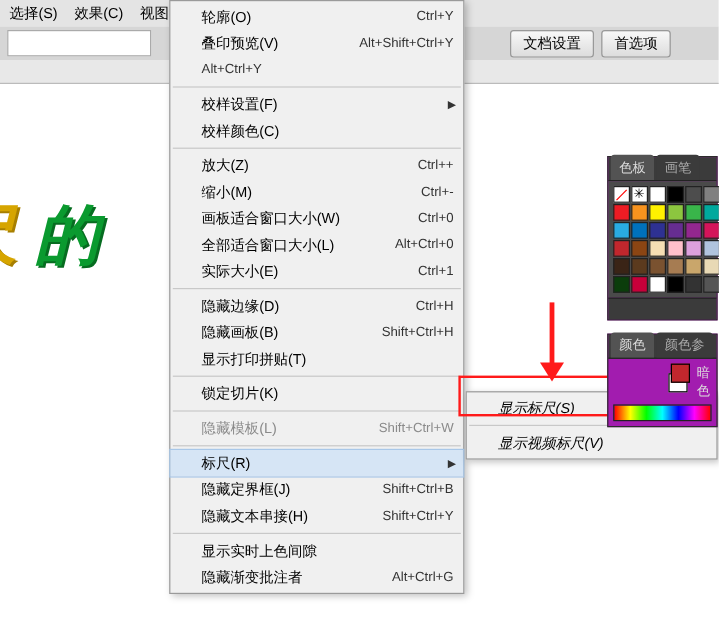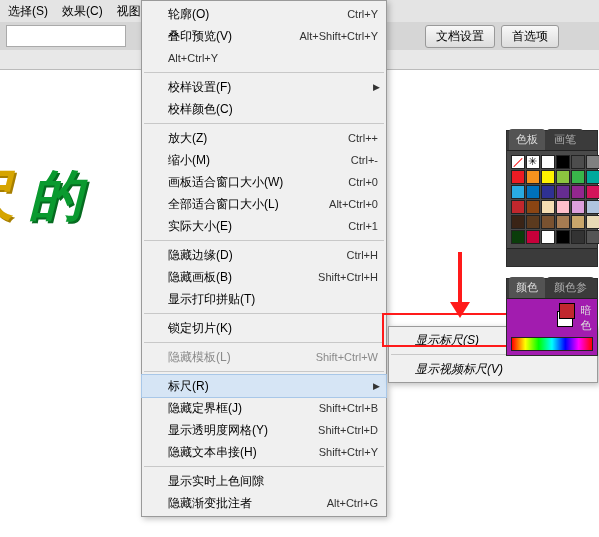--- a/index.html
+++ b/index.html
@@ -151,24 +151,20 @@
       <span class="sc">Shift+Ctrl+W</span>
     </div>
     <div class="sep"></div>
     <div class="mi hover">
       <span class="lbl">标尺(R)</span>
       <span class="arw">▶</span>
     </div>
     <div class="mi">
       <span class="lbl">隐藏定界框(J)</span>
       <span class="sc">Shift+Ctrl+B</span>
-    </div>
-    <div class="mi">
-      <span class="lbl">显示透明度网格(Y)</span>
-      <span class="sc">Shift+Ctrl+D</span>
     </div>
     <div class="mi">
       <span class="lbl">隐藏文本串接(H)</span>
       <span class="sc">Shift+Ctrl+Y</span>
     </div>
     <div class="sep"></div>
     <div class="mi">
       <span class="lbl">显示实时上色间隙</span>
     </div>
     <div class="mi">

